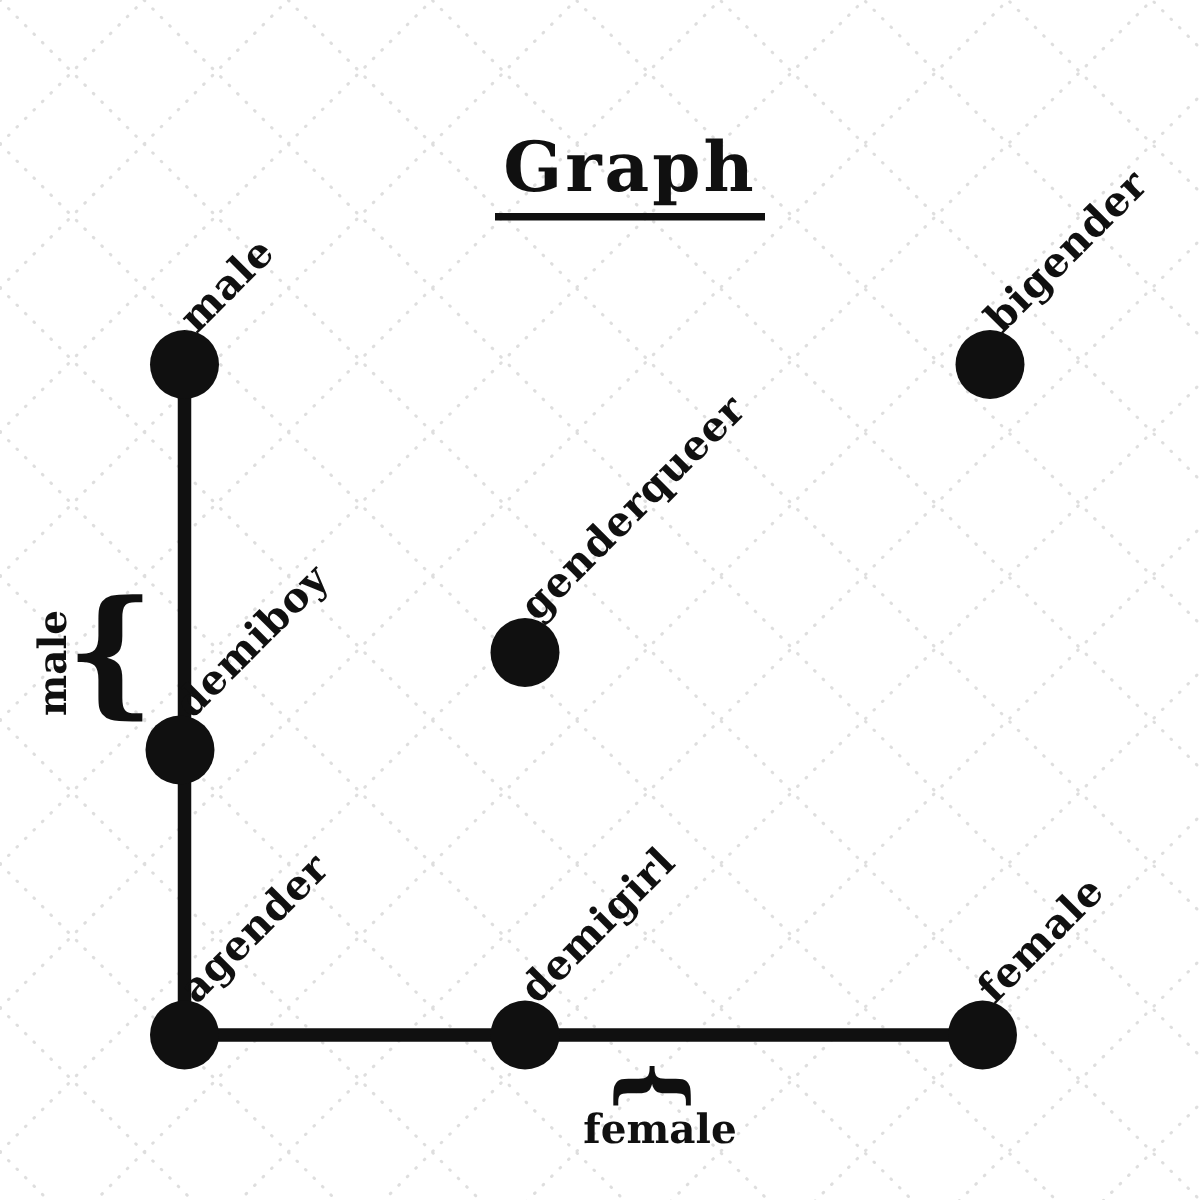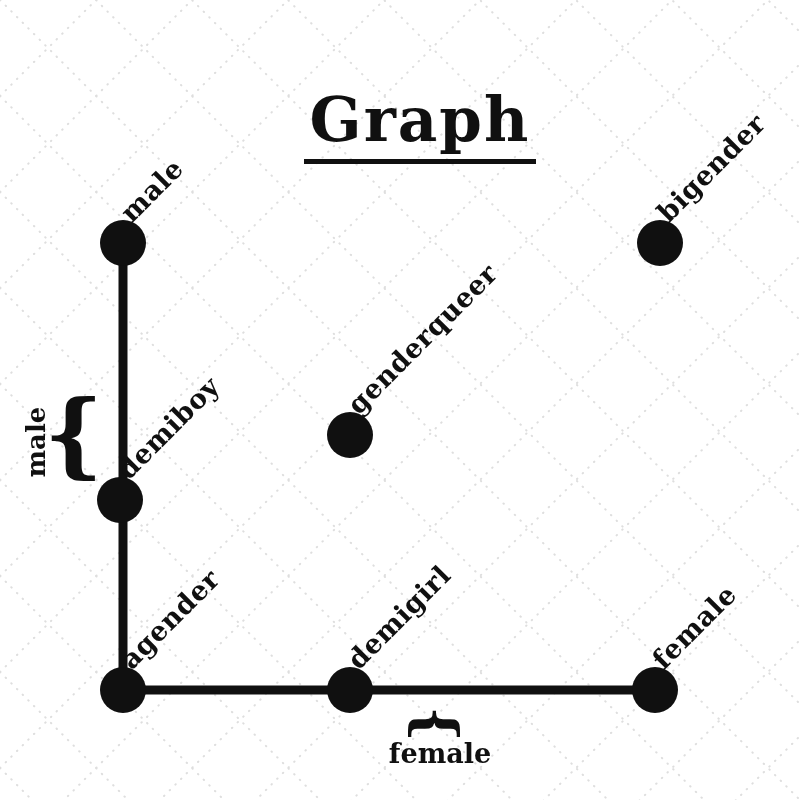--- a/index.html
+++ b/index.html
@@ -37,21 +37,21 @@
     font-weight: 700;
     white-space: nowrap;
     letter-spacing: 0.5px;
     transform-origin: 0 0;
     transform: rotate(-45deg);
   }
 
   .title-wrap { position: absolute; top: 84px; left: 20px; width: 800px; text-align: center; }
   .title {
     display: inline-block;
-    font-size: 61px;
+    font-size: 46px;
     font-weight: 700;
     letter-spacing: 2px;
     border-bottom: 5px solid #101010;
     padding: 0 6px 4px 6px;
   }
 
   .brace-left {
     position: absolute;
     left: 44px; top: 386px;
     font-size: 92px;

